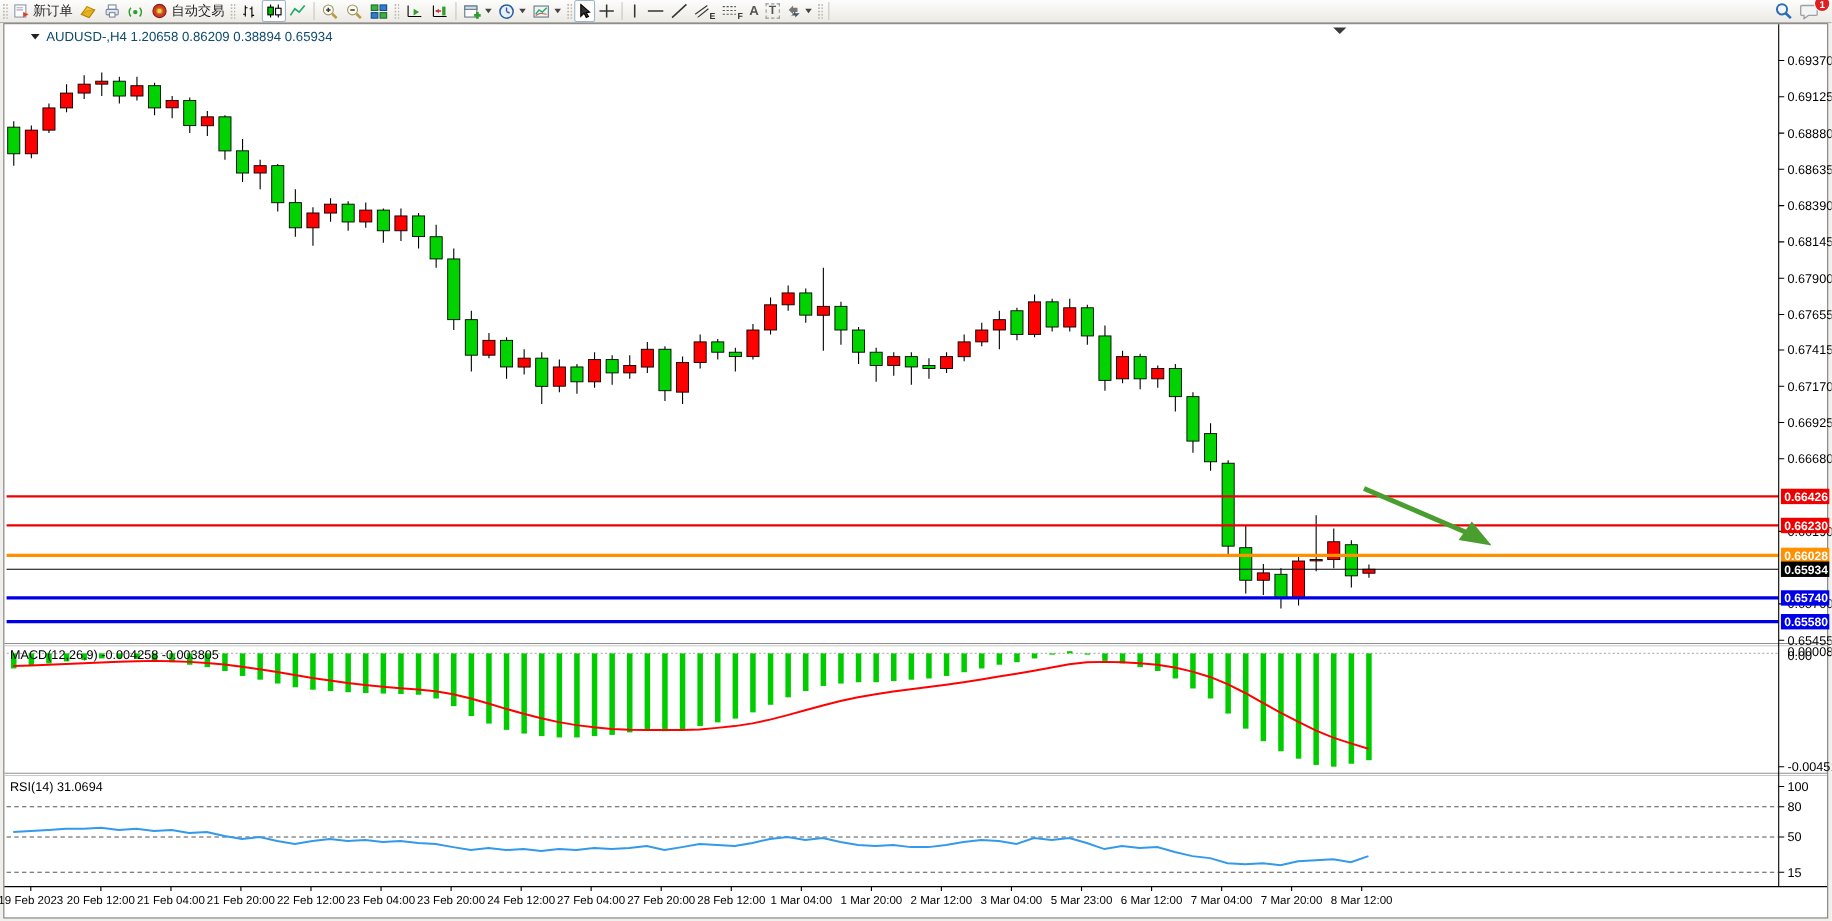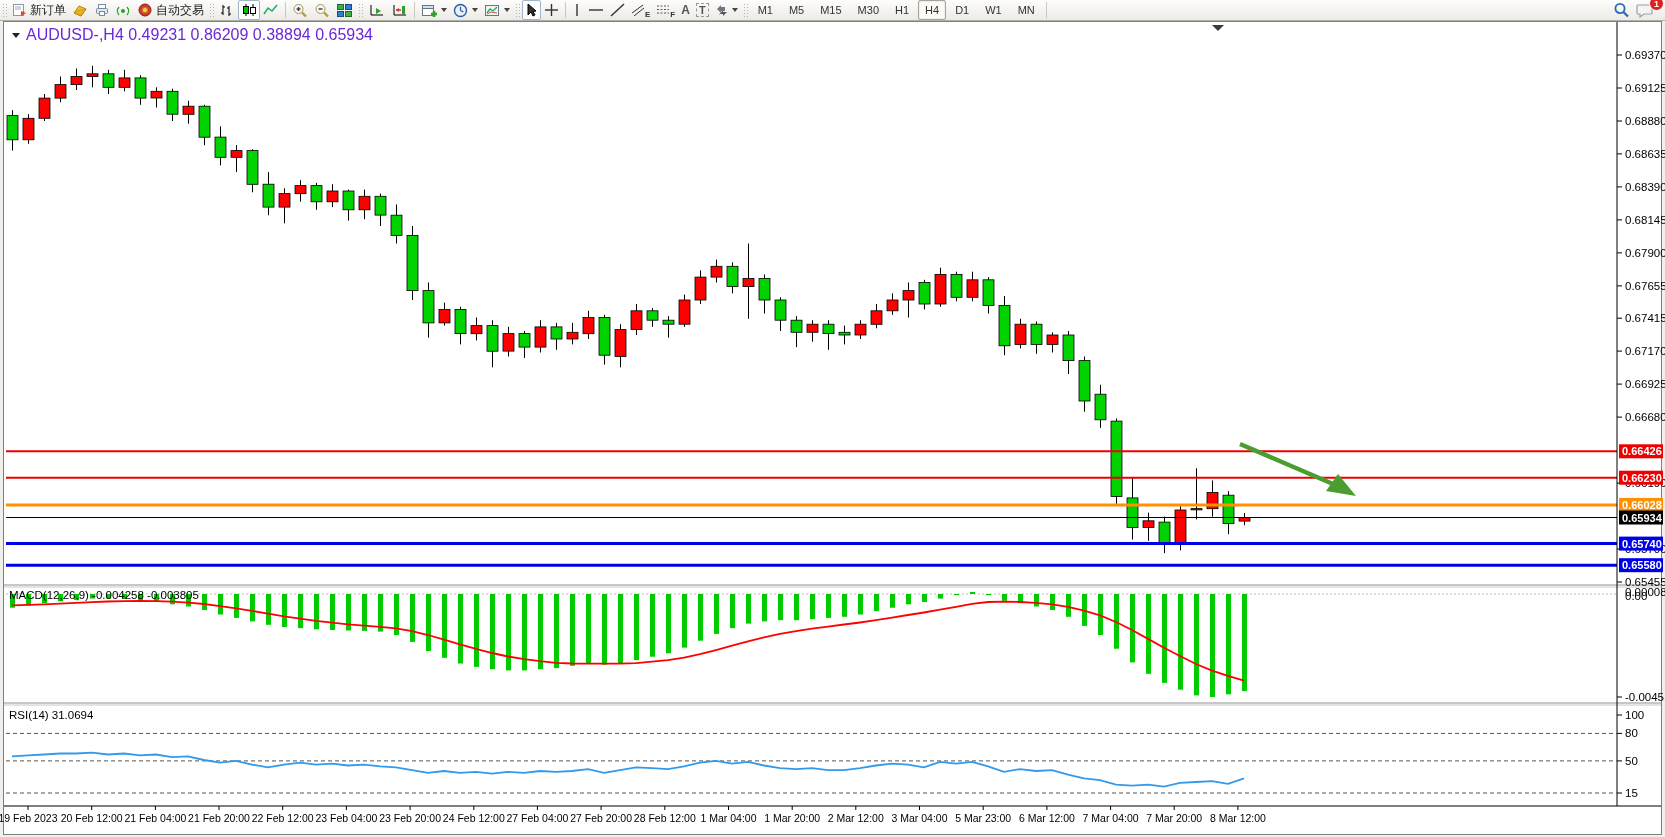--- a/index.html
+++ b/index.html
@@ -18,21 +18,21 @@
   .caret{width:0;height:0;border-left:3px solid transparent;border-right:3px solid transparent;
     border-top:4px solid #444;margin-left:3px;}
   .tf-btn{height:16px;padding:1px 6px;margin:0 1px;font-size:11px;color:#333;
     border:1px solid transparent;border-radius:2px;display:inline-flex;align-items:center;}
   .tf-btn.active{background:#fcfbf8;border:1px solid #a8a49c;box-shadow:inset 0 0 2px #ccc;}
   .spacer{flex:1;}
   .badge{position:absolute;top:-5px;right:-7px;background:#e02020;color:#fff;
     border-radius:50%;width:13px;height:13px;font-size:9px;font-weight:bold;
     display:flex;align-items:center;justify-content:center;border:1px solid #fff;}
   #chart-area{position:absolute;left:0;top:0;width:1665px;height:837px;z-index:1;}
-  #title-strip{position:absolute;left:12px;top:26px;z-index:4;font-size:16px;color:#6d28d9;
+  #title-strip{position:absolute;left:28px;top:26px;z-index:4;font-size:12px;color:#0c4a6e;
     display:flex;align-items:center;white-space:pre;}
   #title-strip .tcaret{width:0;height:0;border-left:4px solid transparent;
     border-right:4px solid transparent;border-top:5px solid #222;margin-right:6px;}
   .toolletter{font-size:11px;font-weight:bold;color:#333;}
 </style>
 </head>
 <body>
 
 <div class="toolbar">
   <div class="grip"></div>
@@ -283,21 +283,20 @@
       <svg width="14" height="13">
           <polygon points="2,5 6,1 6,3 10,3 10,7 6,7 6,9" fill="#777"></polygon>
           <polygon points="12,8 8,12 8,10 4,10 4,11 8,6 8,8" fill="#456"></polygon>
         </svg>
     </span>
     <span class="caret"></span>
   </div>
 
   <div class="grip"></div>
 
-  <div id="tf-group"><span class="tf-btn">M1</span><span class="tf-btn">M5</span><span class="tf-btn">M15</span><span class="tf-btn">M30</span><span class="tf-btn">H1</span><span class="tf-btn active">H4</span><span class="tf-btn">D1</span><span class="tf-btn">W1</span><span class="tf-btn">MN</span></div>
 
   <div class="sep"></div>
   <div class="spacer"></div>
 
   <div class="tb">
     <span>
       <svg width="17" height="16">
           <circle cx="7" cy="6.5" r="4.6" fill="none" stroke="#2b6cb8" stroke-width="1.8"></circle>
           <line x1="10.4" y1="10" x2="15" y2="14.5" stroke="#2b6cb8" stroke-width="2.4"></line>
         </svg>
@@ -311,21 +310,21 @@
         </svg>
     </span>
     <span class="badge">1</span>
   </div>
 </div>
 
 <div id="title-strip">
   <span class="tcaret"></span>
   <span>AUDUSD-,H4</span>
   <span> </span>
-  <span>0.49231</span><span> </span>
+  <span>1.20658</span><span> </span>
   <span>0.86209</span><span> </span>
   <span>0.38894</span><span> </span>
   <span>0.65934</span>
 </div>
 
 <div id="chart-area"><svg width="1665" height="837">
       <rect x="3.5" y="21.5" width="1658" height="813" fill="#ffffff" stroke="#7f7f7f"></rect>
       <line x1="4" y1="585" x2="1661" y2="585" stroke="#909090"></line>
       <line x1="4" y1="587" x2="1661" y2="587" stroke="#c8c8c8"></line>
       <line x1="4" y1="703" x2="1661" y2="703" stroke="#909090"></line>

